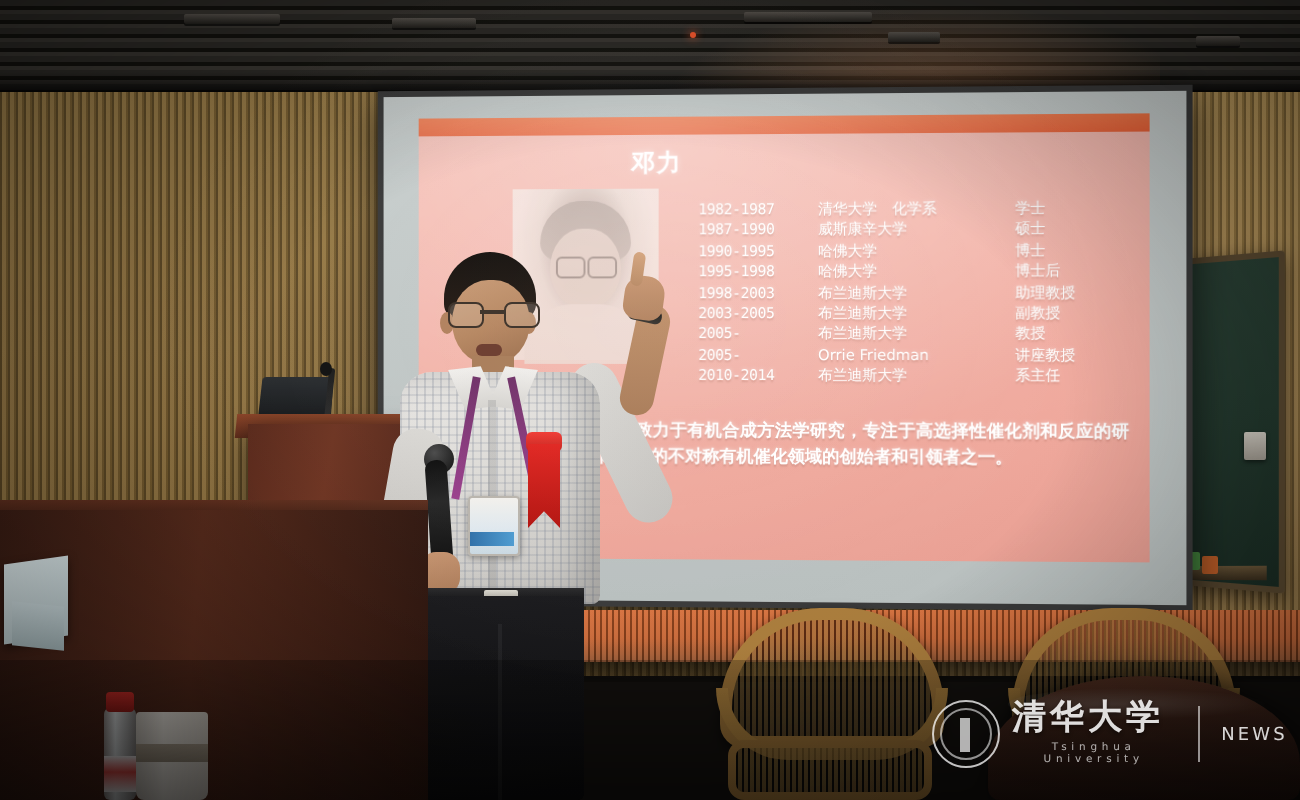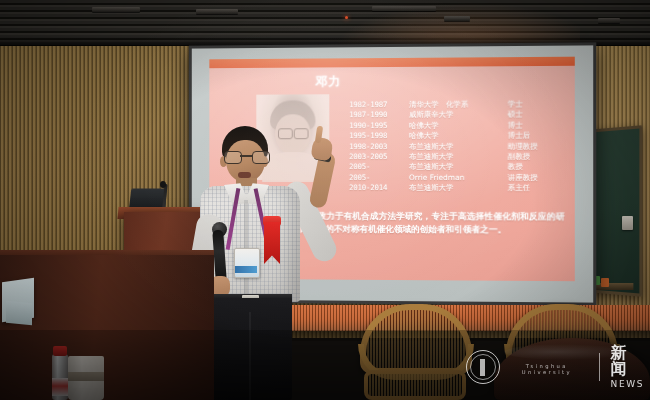--- a/index.html
+++ b/index.html
@@ -651,22 +651,22 @@
   <div class="round-table">
     <div class="table-gloss"></div>
   </div>
 
   <div class="bottom-dark"></div>
   <div class="vignette"></div>
 
   <div class="watermark">
     <div class="wm-seal"></div>
     <div>
+      <div class="wm-cn">清华大学</div>
       <div class="wm-en">Tsinghua University</div>
     </div>
     <div class="wm-div"></div>
     <div>
-      <div class="wm-news-cn">新闻</div>
       <div class="wm-news-en">NEWS</div>
     </div>
   </div>
 
 </div>
 
 </body></html>

